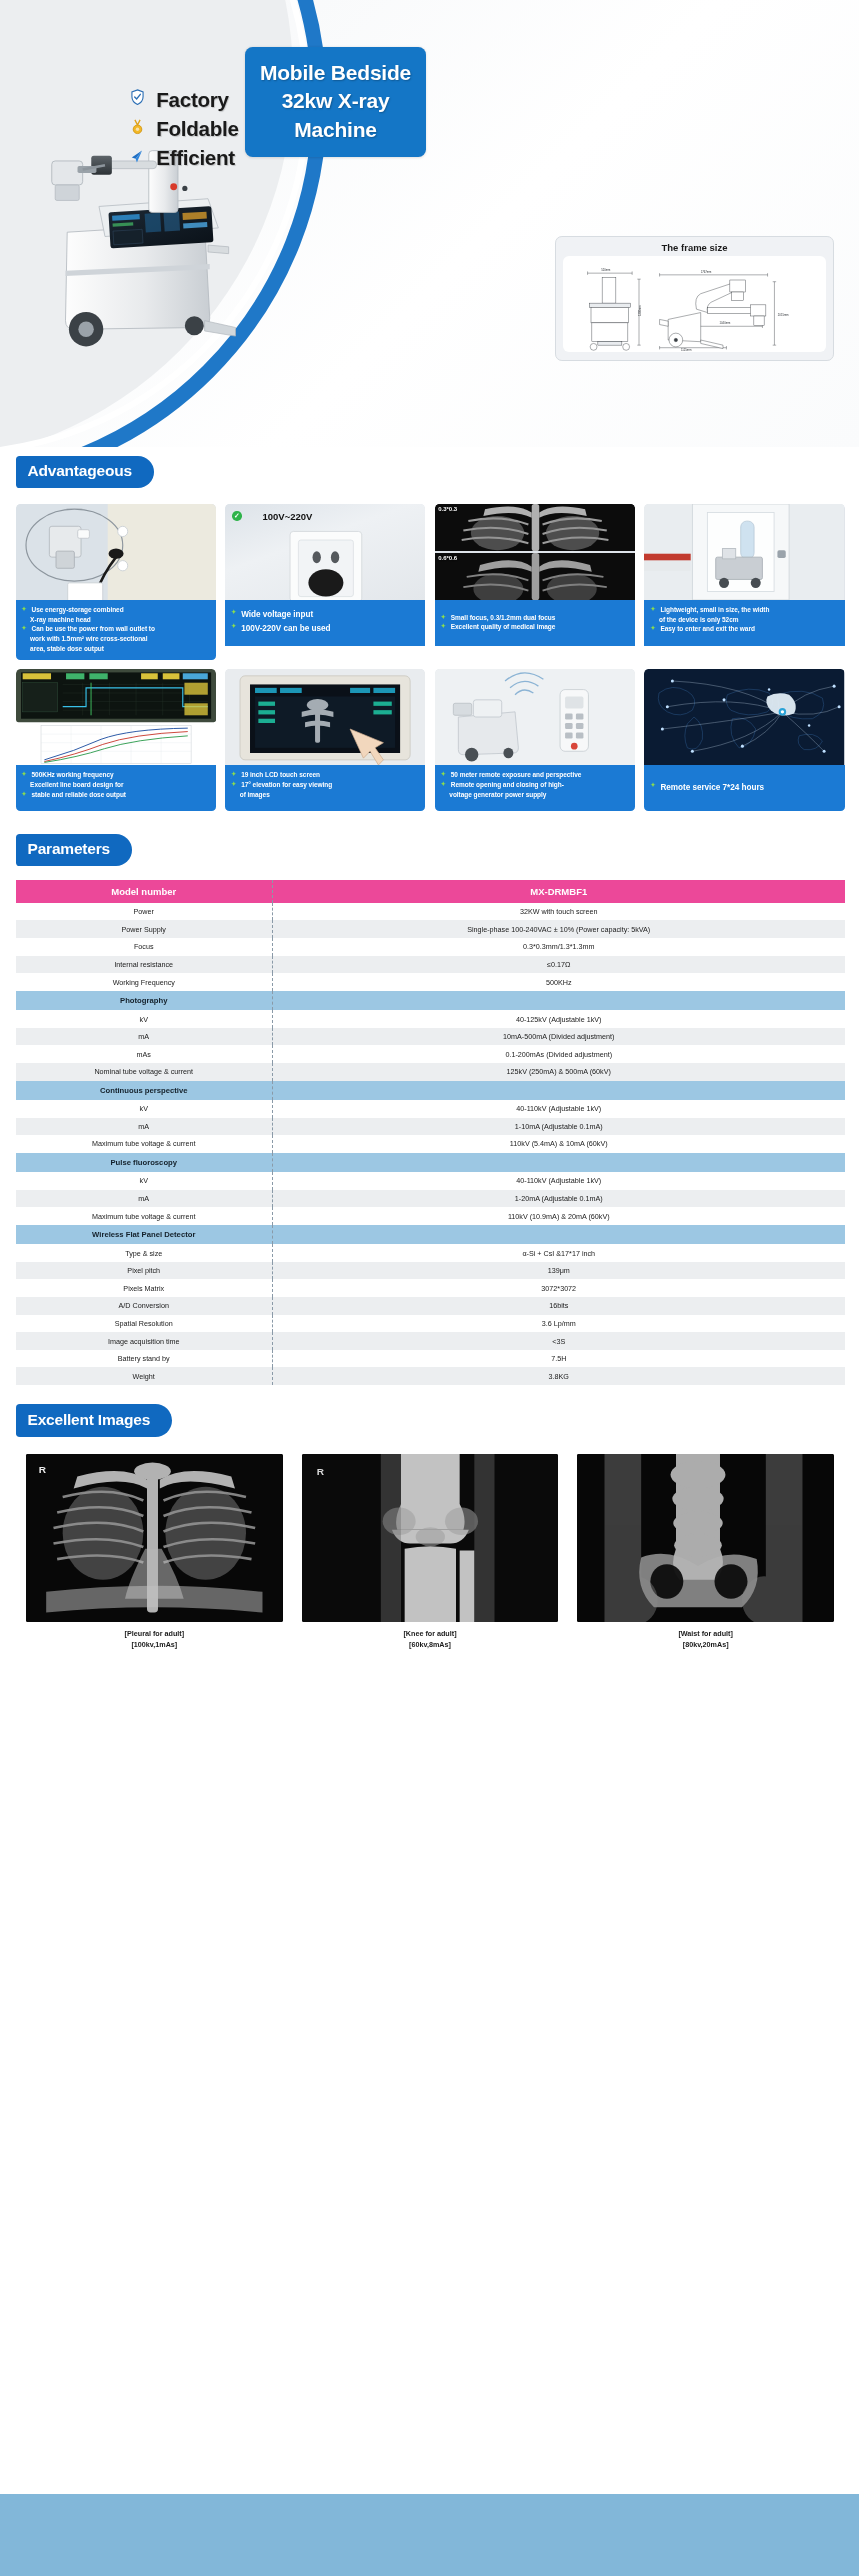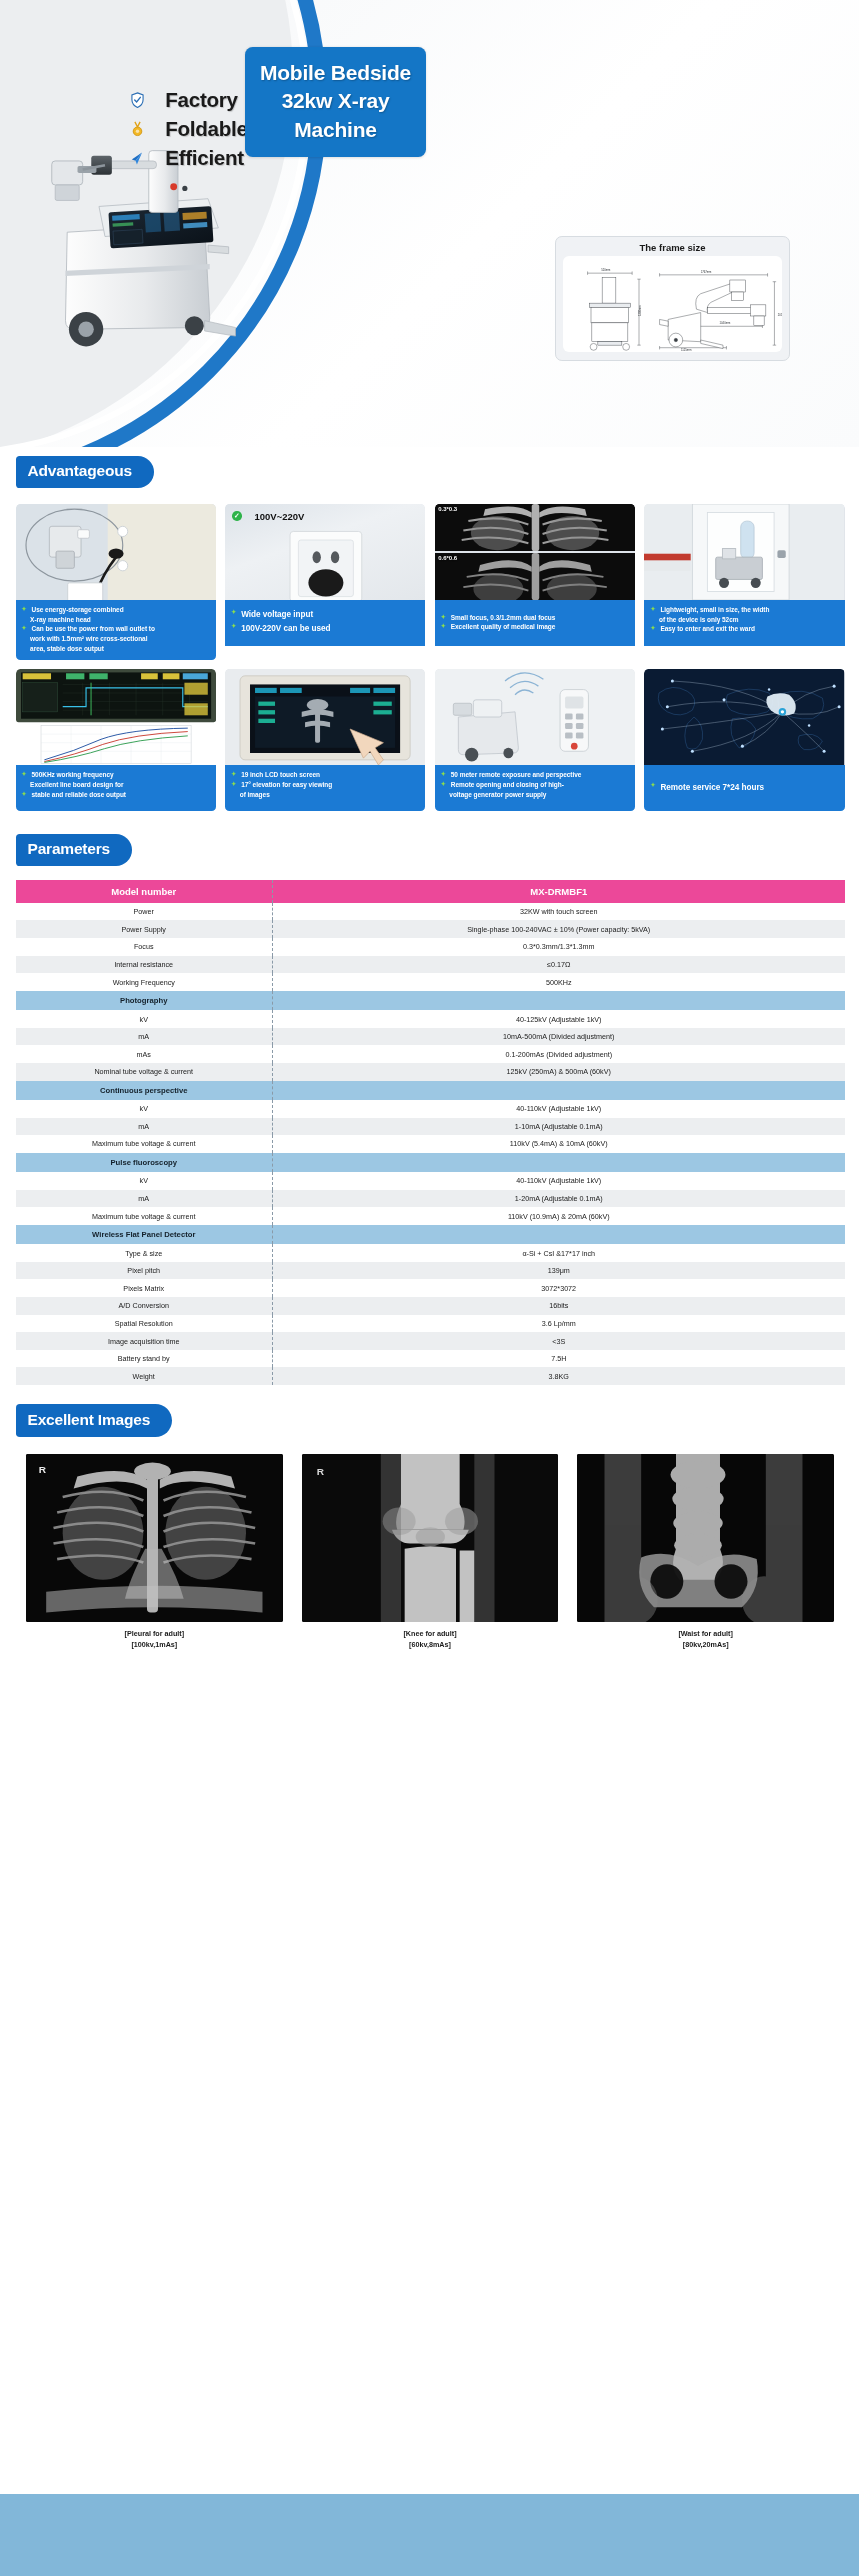--- a/index.html
+++ b/index.html
@@ -43,22 +43,21 @@
     background: #eceef0;
   }
 
   .feature-list {
     position: absolute;
     left: 129px; top: 88px;
     z-index: 6;
   }
   .feature-row {
     display: flex;
-    align-items: center;
-    gap: 20px;
+    gap: 11px;
     margin-bottom: 5.2px;
   }
   .feature-ico {
     width: 16.3px; height: 19px;
     display: flex; align-items: center; justify-content: center;
   }
   .feature-txt {
     font-size: 20.6px;
     font-weight: bold;
     color: #1a1a1a;
@@ -91,21 +90,21 @@
     position: absolute;
     left: 26px; top: 116px;
     width: 249px; height: 241px;
     z-index: 5;
   }
 
   
   .frame-panel {
     position: absolute;
     left: 555px; top: 236px;
-    width: 235px; height: 125px;
+    width: 279px; height: 125px;
     background: #f0f2f5;
     border: 0.9px solid #d7dce1;
     border-radius: 6.9px;
     z-index: 5;
     padding-top: 5.2px;
   }
   .frame-panel-title {
     text-align: center;
     font-size: 9.5px;
     font-weight: bold;
@@ -182,21 +181,21 @@
     position: absolute; left: 3.4px; top: 2.6px;
     color: #fff; font-size: 6px; font-weight: bold;
     z-index: 3; text-shadow: 0 0 1.7px #000;
   }
   .socket-bg {
     position:absolute; inset:0;
     background: linear-gradient(160deg,#dde3e9 0%, #eef1f4 40%, #e3e7eb 100%);
   }
   .volt-badge {
     position:absolute; left:6.9px; top:6.9px;
-    display:flex; align-items:center; gap:13px; z-index:4;
+    display:flex; align-items:center; gap:21px; z-index:4;
   }
   .volt-check {
     width:9.5px; height:9.5px; border-radius:50%;
     background:#2fb34a; color:#fff; font-size:6.9px;
     display:flex;align-items:center;justify-content:center; font-weight:bold;
   }
   .volt-txt { font-size:9.5px; font-weight:bold; color:#111; }
 
   
   .params-wrap { padding: 13.8px 15.5px 0 15.5px; }

